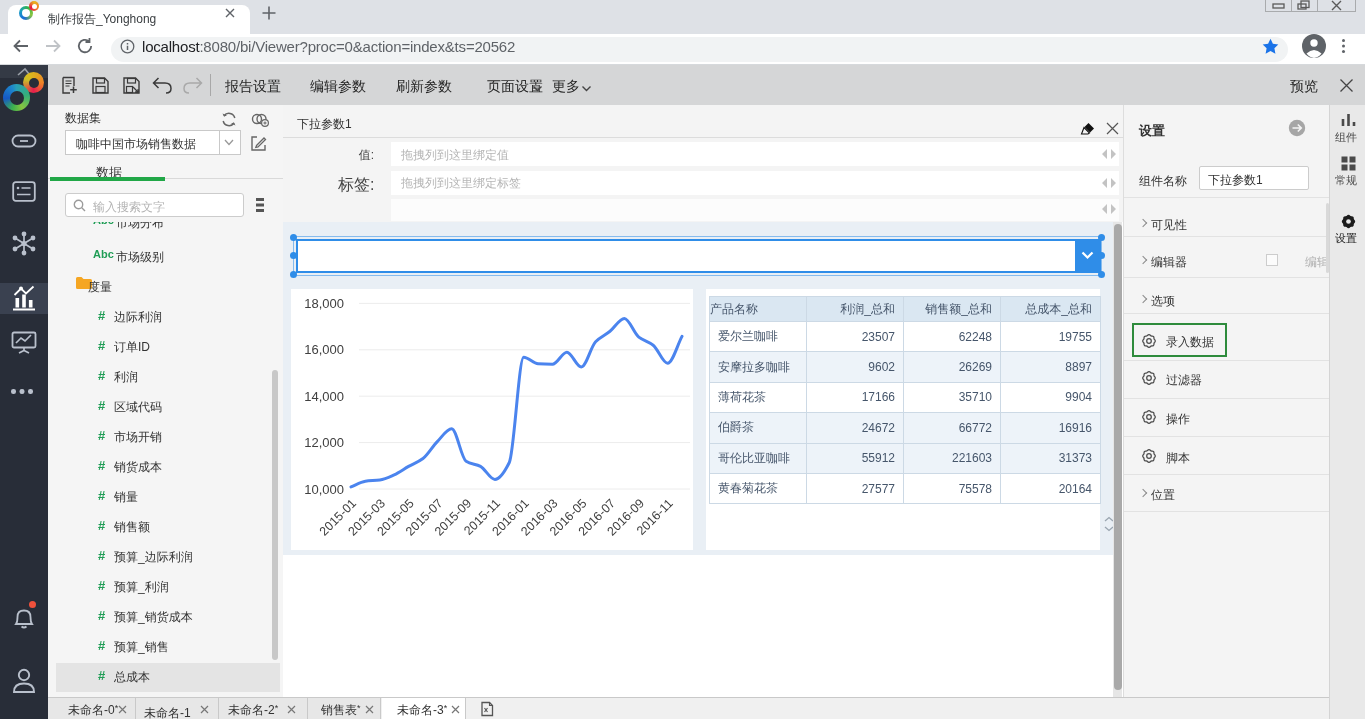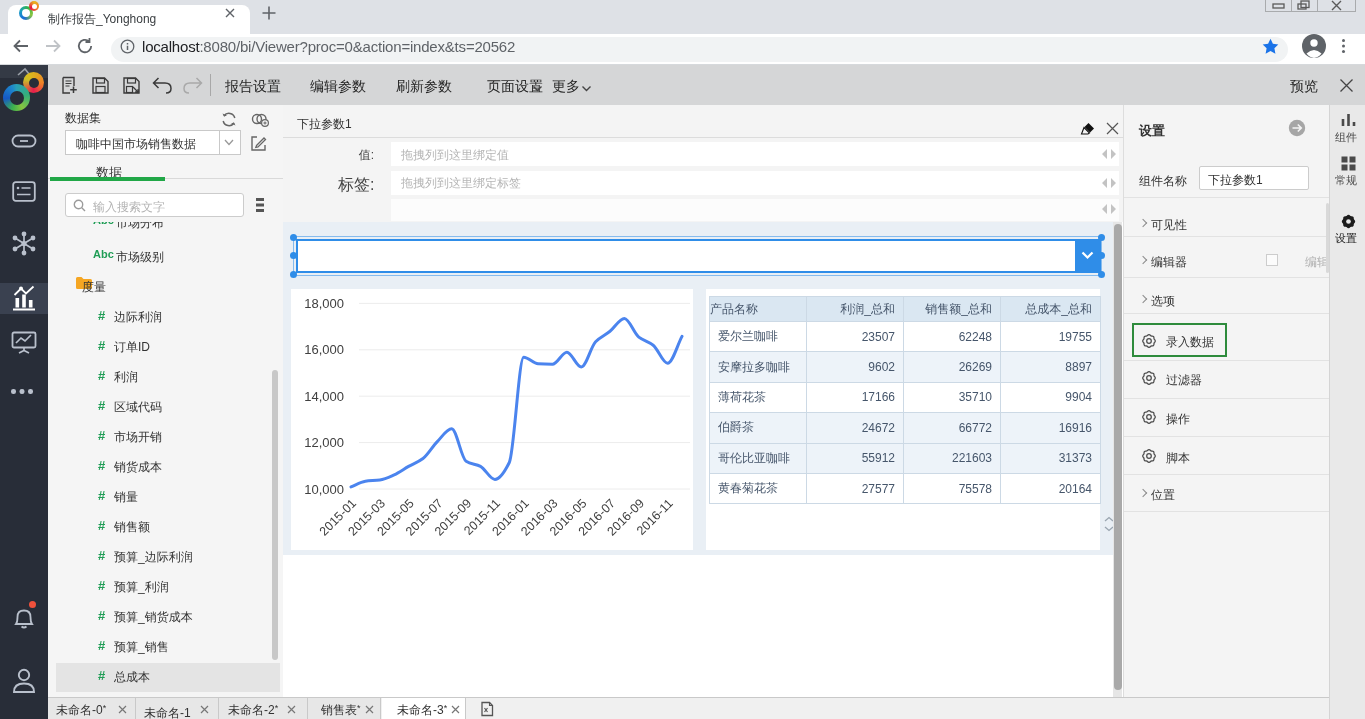--- a/index.html
+++ b/index.html
@@ -248,21 +248,21 @@
 
 <div class="row" style="left:0px;top:117px;width:235px;height:470px;overflow:hidden;margin-left:8px;">
 <div class="row" style="left:0px;top:441px;width:224px;height:30px;background:#e4e4e4;"></div>
 <div class="row" style="left:37px;top:-8px;color:#1f9d55;font-size:11px;font-weight:bold;">Abc</div>
       <div class="row" style="left:60px;top:-7px;">市场分布</div>
 <div class="row" style="left:37px;top:26px;color:#1f9d55;font-size:11px;font-weight:bold;">Abc</div>
       <div class="row" style="left:60px;top:27px;">市场级别</div>
 <svg style="left:19px;top:54px;" width="18" height="14" viewBox="0 0 18 14">
         <path d="M1,2.5 Q1,1 2.5,1 H6.5 L8.5,3 H15.5 Q17,3 17,4.5 V11.5 Q17,13 15.5,13 H2.5 Q1,13 1,11.5 Z" fill="#f5a623"></path>
       </svg>
-<div class="row" style="left:26px;top:57px;">度量</div>
+<div class="row" style="left:32px;top:57px;">度量</div>
 <div class="row" style="left:42px;top:86px;color:#1f9d55;font-weight:bold;font-size:13px;">#</div>
       <div class="row" style="left:58px;top:87px;">边际利润</div>
 <div class="row" style="left:42px;top:116px;color:#1f9d55;font-weight:bold;font-size:13px;">#</div>
       <div class="row" style="left:58px;top:117px;">订单ID</div>
 <div class="row" style="left:42px;top:146px;color:#1f9d55;font-weight:bold;font-size:13px;">#</div>
       <div class="row" style="left:58px;top:147px;">利润</div>
 <div class="row" style="left:42px;top:176px;color:#1f9d55;font-weight:bold;font-size:13px;">#</div>
       <div class="row" style="left:58px;top:177px;">区域代码</div>
 <div class="row" style="left:42px;top:206px;color:#1f9d55;font-weight:bold;font-size:13px;">#</div>
       <div class="row" style="left:58px;top:207px;">市场开销</div>
@@ -486,21 +486,21 @@
     </svg>
 <div class="rrow" style="left:5px;top:126px;font-size:11px;color:#1c1c1c;">设置</div>
 </div>
 <div class="abs" id="btabs">
 
 <div class="row" style="left:0px;top:0px;width:88px;height:22px;background:#e7e7e7;border-right:1px solid #c9c9c9;"></div>
 <div class="row" style="left:88px;top:0px;width:83px;height:22px;background:#e7e7e7;border-right:1px solid #c9c9c9;"></div>
 <div class="row" style="left:171px;top:0px;width:89px;height:22px;background:#e7e7e7;border-right:1px solid #c9c9c9;"></div>
 <div class="row" style="left:260px;top:0px;width:73px;height:22px;background:#e7e7e7;border-right:1px solid #c9c9c9;"></div>
 <div class="row" style="left:334px;top:0px;width:84px;height:22px;background:#fff;border-right:1px solid #c9c9c9;"></div>
-<div class="row" style="left:8px;top:4px;">未命名-0<span style="font-size:9px;vertical-align:3px;">*</span></div>
+<div class="row" style="left:20px;top:4px;">未命名-0<span style="font-size:9px;vertical-align:3px;">*</span></div>
 <svg style="left:70px;top:7px;" width="9" height="9" viewBox="0 0 9 9">
       <path d="M1,1 L8,8 M8,1 L1,8" stroke="#777" stroke-width="1.2"></path>
     </svg>
 <div class="row" style="left:96px;top:7px;">未命名-1</div>
 <svg style="left:152px;top:7px;" width="9" height="9" viewBox="0 0 9 9">
       <path d="M1,1 L8,8 M8,1 L1,8" stroke="#777" stroke-width="1.2"></path>
     </svg>
 <div class="row" style="left:180px;top:4px;">未命名-2<span style="font-size:9px;vertical-align:3px;">*</span></div>
 <svg style="left:239px;top:7px;" width="9" height="9" viewBox="0 0 9 9">
       <path d="M1,1 L8,8 M8,1 L1,8" stroke="#777" stroke-width="1.2"></path>

